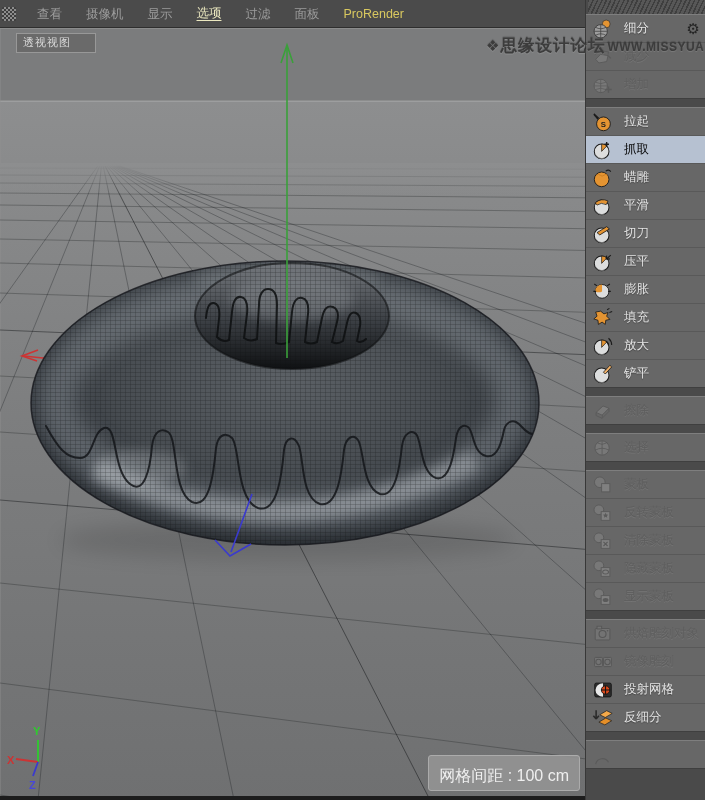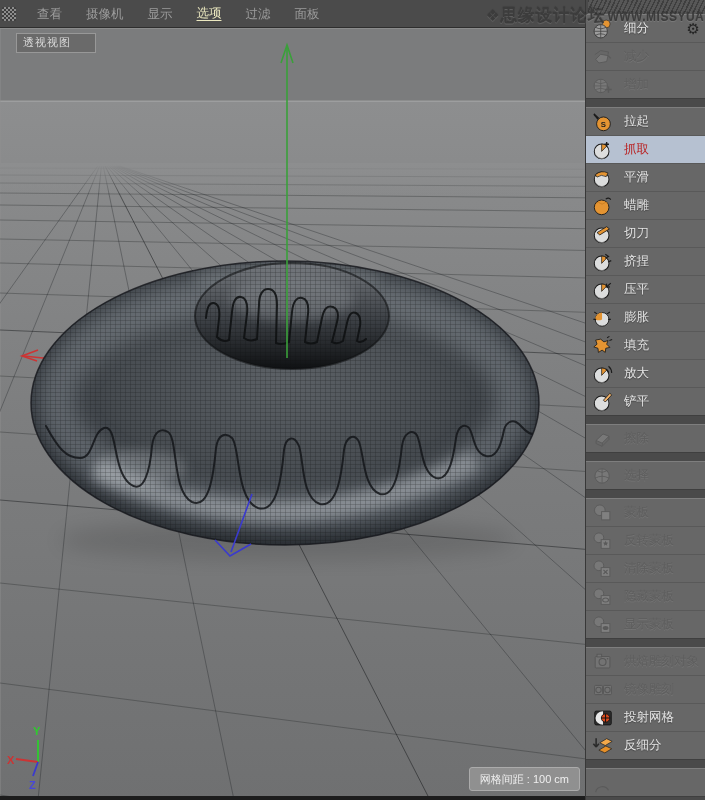--- a/index.html
+++ b/index.html
@@ -13,42 +13,42 @@
         background:repeating-conic-gradient(#8d8d8d 0% 25%, #3d3d3d 0% 50%) 0 0/4px 4px;border-radius:1px;}
   .menu-item{padding:0 12px;font-size:12.5px;color:#9c9c9c;line-height:28px;cursor:default;white-space:nowrap;}
   .menu-item.active{color:#ece9c0;text-decoration:underline;text-underline-offset:3px;font-family:Liberation Mono, monospace;}
   .menu-item.prorender{color:#d9c85f;}
 
   .scene{position:absolute;left:0;top:0;}
 
   .viewport-label{position:absolute;left:16px;top:33px;z-index:15;background:#6a6a6a;border:1px solid #989898;
                   color:#d8d8d8;font-size:11px;padding:1px 24px 2px 6px;letter-spacing:1px;}
   .grid-spacing{position:absolute;right:5px;bottom:9px;z-index:15;background:rgba(148,148,148,.88);
-                border:1px solid #ababab;border-radius:3px;color:#efefef;font-size:11px;padding:4px 10px 3px 10px;}
+                border:1px solid #ababab;border-radius:3px;color:#efefef;font-size:16px;padding:10px 10px 3px 10px;}
 
   
   .watermark{position:absolute;left:486px;top:5px;z-index:60;display:flex;align-items:baseline;
              color:#3c3c3c;text-shadow:0 1px 1px rgba(255,255,255,.14),0 -1px 1px rgba(0,0,0,.22);white-space:nowrap;}
   .watermark .wm-logo{font-size:15px;margin-right:1px;}
-  .watermark .wm-name{font-size:16.5px;font-weight:bold;letter-spacing:1px;}
+  .watermark .wm-name{font-size:16.5px;font-weight:bold;letter-spacing:1px;margin-top:30px;}
   .watermark .wm-url{font-size:12px;font-weight:bold;text-transform:uppercase;margin-left:2px;letter-spacing:.5px;}
   .wm-stripes{position:absolute;right:0;top:0;width:117px;height:14px;z-index:55;opacity:.8;
               background:repeating-linear-gradient(115deg, rgba(48,48,48,.55) 0 1.5px, rgba(140,140,140,.25) 1.5px 4px);}
 
   
   .sidebar{position:relative;width:120px;flex:0 0 120px;height:800px;background:#4a4a4a;
            border-left:1px solid #383838;box-sizing:border-box;padding-top:14px;overflow:hidden;}
   .tool-group{border-top:1px solid #7e7e7e;border-bottom:1px solid #3f3f3f;margin-bottom:8px;background:#676767;}
   .tool-row{display:flex;align-items:center;height:27px;padding-left:5px;background:#676767;cursor:default;}
   .tool-row:not(:first-child){border-top:1px solid #595959;}
   .tool-row .tool-icon{width:24px;height:24px;display:flex;align-items:center;justify-content:center;margin-right:9px;flex:0 0 24px;}
   .tool-row .tool-label{font-size:12.5px;color:#e4e4e4;text-shadow:0 1px 1px rgba(0,0,0,.35);white-space:nowrap;}
   .tool-row.disabled .tool-label{color:#5e5e5e;text-shadow:0 1px 0 rgba(255,255,255,.09);}
   .tool-row.selected{background:#b6c1d1;}
-  .tool-row.selected .tool-label{color:#b91c1c;text-shadow:none;}
+  .tool-row.selected .tool-label{color:#000000;text-shadow:none;}
   .tool-row .gear{margin-left:auto;padding-right:5px;font-size:15px;color:#242424;line-height:1;}
 </style>
 </head>
 <body>
 
 <div id="app">
 
   <div class="left-col">
 
     <svg class="scene" width="585" height="800">
@@ -187,20 +187,21 @@
     </svg>
 
     <div class="menubar">
       <div class="grip"></div>
       <span class="menu-item">查看</span>
       <span class="menu-item">摄像机</span>
       <span class="menu-item">显示</span>
       <span class="menu-item active">选项</span>
       <span class="menu-item">过滤</span>
       <span class="menu-item">面板</span>
+      <span class="menu-item prorender">ProRender</span>
     </div>
 
     <div class="viewport-label">透视视图</div>
     <div class="grid-spacing">网格间距 : 100 cm</div>
   </div>
 
   <div class="sidebar" id="sculpt-sidebar">
       <div class="tool-group">
         <div class="tool-row normal">
           <span class="tool-icon">
@@ -252,57 +253,46 @@
               <path d="M3.6 16.5 a8 8 0 0 0 10 4.3" stroke="#9a9a9a" fill="none" opacity=".8"></path>
               <path d="M10.5 13.5 L16.2 7.6 A8 8 0 0 0 10.5 5.5 Z" fill="#e49432" stroke="#1b1b1b" stroke-width=".8"></path>
               <path d="M16 3.2 v5 M13.5 5.7 h5" stroke="#1b1b1b" stroke-width="1.5"></path>
             </svg>
           </span>
           <span class="tool-label">抓取</span>
         </div>
         <div class="tool-row normal">
           <span class="tool-icon">
             <svg viewBox="0 0 24 24" width="22" height="22">
-              <circle cx="10.5" cy="13.5" r="8" fill="#dcdddd" stroke="#1b1b1b" stroke-width="1.1"></circle>
-              <path d="M3.6 16.5 a8 8 0 0 0 10 4.3" stroke="#9a9a9a" fill="none" opacity=".8"></path>
-              <path d="M3.5 8.5 Q10 3 17.5 6.5 L15.5 10.5 Q10 7.5 5.5 11 Z" fill="#e49432" stroke="#1b1b1b" stroke-width=".8"></path>
-            </svg>
-          </span>
-          <span class="tool-label">平滑</span>
-        </div>
-        <div class="tool-row normal">
-          <span class="tool-icon">
-            <svg viewBox="0 0 24 24" width="22" height="22">
               <circle cx="10.5" cy="13.5" r="8" fill="#e49432" stroke="#1b1b1b"></circle>
               <path d="M5 9 q2 -2 4 0 q2 2 4 0 q2 -2 4 0" stroke="#c97d20" fill="none"></path>
               <path d="M15 4.5 q3 -2.5 5.5 .5" stroke="#1b1b1b" fill="none" stroke-width="1.3"></path>
             </svg>
           </span>
           <span class="tool-label">蜡雕</span>
         </div>
         <div class="tool-row normal">
           <span class="tool-icon">
             <svg viewBox="0 0 24 24" width="22" height="22">
               <circle cx="10.5" cy="13.5" r="8" fill="#dcdddd" stroke="#1b1b1b" stroke-width="1.1"></circle>
               <path d="M3.6 16.5 a8 8 0 0 0 10 4.3" stroke="#9a9a9a" fill="none" opacity=".8"></path>
+              <path d="M3.5 8.5 Q10 3 17.5 6.5 L15.5 10.5 Q10 7.5 5.5 11 Z" fill="#e49432" stroke="#1b1b1b" stroke-width=".8"></path>
+            </svg>
+          </span>
+          <span class="tool-label">平滑</span>
+        </div>
+        <div class="tool-row normal">
+          <span class="tool-icon">
+            <svg viewBox="0 0 24 24" width="22" height="22">
+              <circle cx="10.5" cy="13.5" r="8" fill="#dcdddd" stroke="#1b1b1b" stroke-width="1.1"></circle>
+              <path d="M3.6 16.5 a8 8 0 0 0 10 4.3" stroke="#9a9a9a" fill="none" opacity=".8"></path>
               <path d="M5.5 10.5 L16 4 l3 2.5 -10.5 6.5 z" fill="#e49432" stroke="#1b1b1b" stroke-width=".9"></path>
             </svg>
           </span>
           <span class="tool-label">切刀</span>
-        </div>
-        <div class="tool-row normal">
-          <span class="tool-icon">
-            <svg viewBox="0 0 24 24" width="22" height="22">
-              <circle cx="10.5" cy="13.5" r="8" fill="#dcdddd" stroke="#1b1b1b" stroke-width="1.1"></circle>
-              <path d="M3.6 16.5 a8 8 0 0 0 10 4.3" stroke="#9a9a9a" fill="none" opacity=".8"></path>
-              <path d="M10.5 13.5 L16.2 7.6 A8 8 0 0 0 10.5 5.5 Z" fill="#e49432" stroke="#1b1b1b" stroke-width=".8"></path>
-              <path d="M14.5 3.5 l3.5 2.5 -3.5 2 M21 10.5 l-3.5 1.5" stroke="#1b1b1b" fill="none" stroke-width="1.3"></path>
-            </svg>
-          </span>
-          <span class="tool-label">挤捏</span>
         </div>
         <div class="tool-row normal">
           <span class="tool-icon">
             <svg viewBox="0 0 24 24" width="22" height="22">
               <circle cx="10.5" cy="13.5" r="8" fill="#dcdddd" stroke="#1b1b1b" stroke-width="1.1"></circle>
               <path d="M3.6 16.5 a8 8 0 0 0 10 4.3" stroke="#9a9a9a" fill="none" opacity=".8"></path>
               <path d="M10.5 13.5 L16.2 7.6 A8 8 0 0 0 10.5 5.5 Z" fill="#e49432" stroke="#1b1b1b" stroke-width=".8"></path>
               <path d="M20.5 4.5 l-5 4.5 M15.5 9 l4 -.5 M15.5 9 l.5 -4" stroke="#1b1b1b" fill="none" stroke-width="1.3"></path>
             </svg>
           </span>

